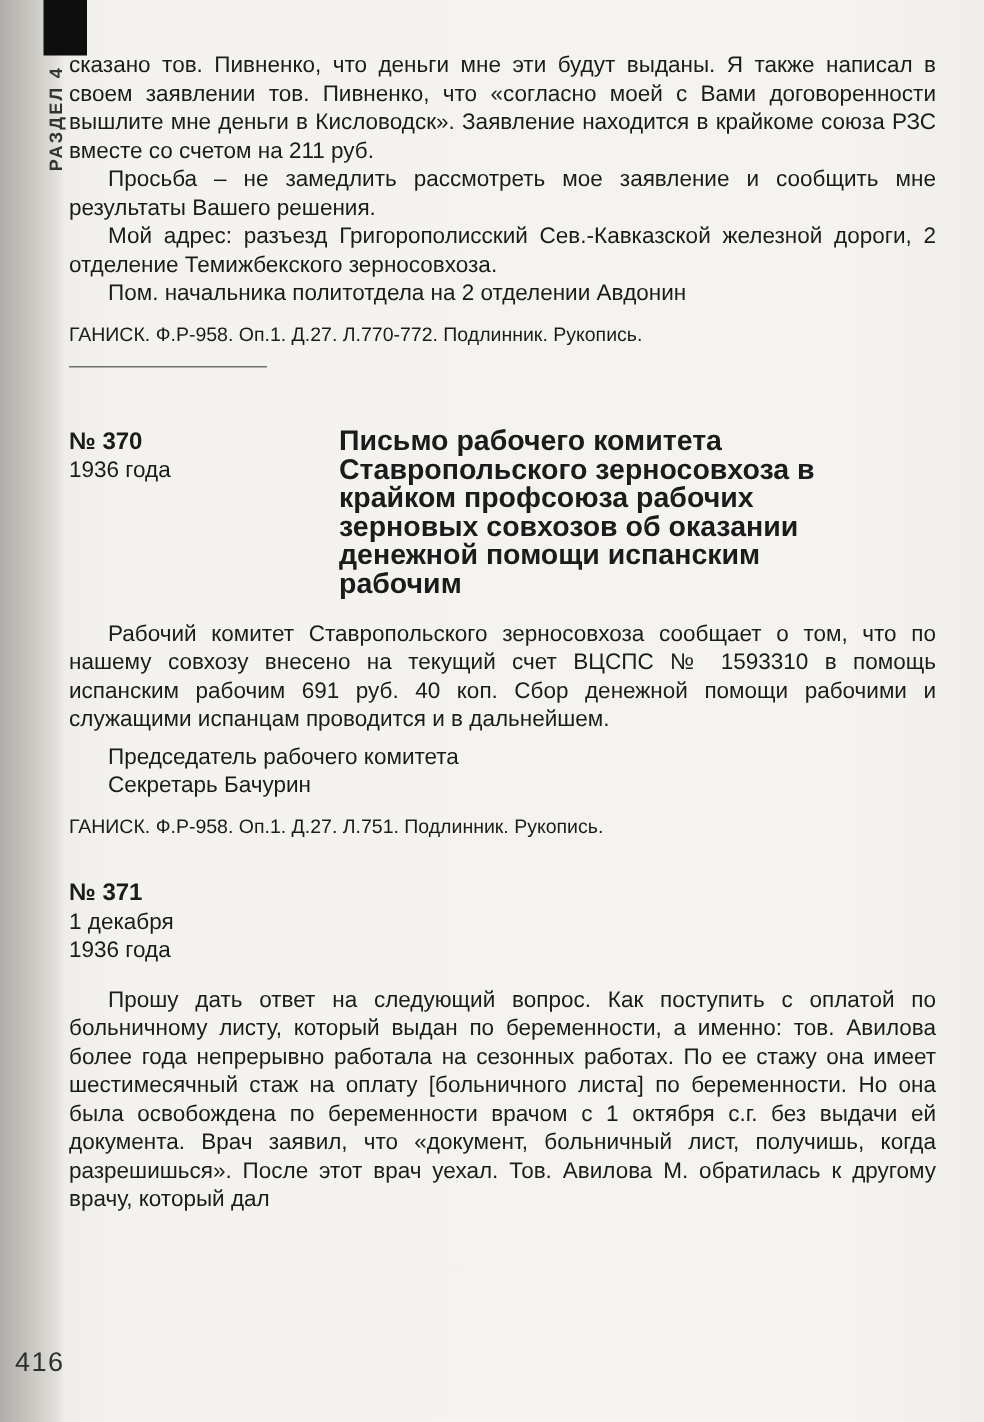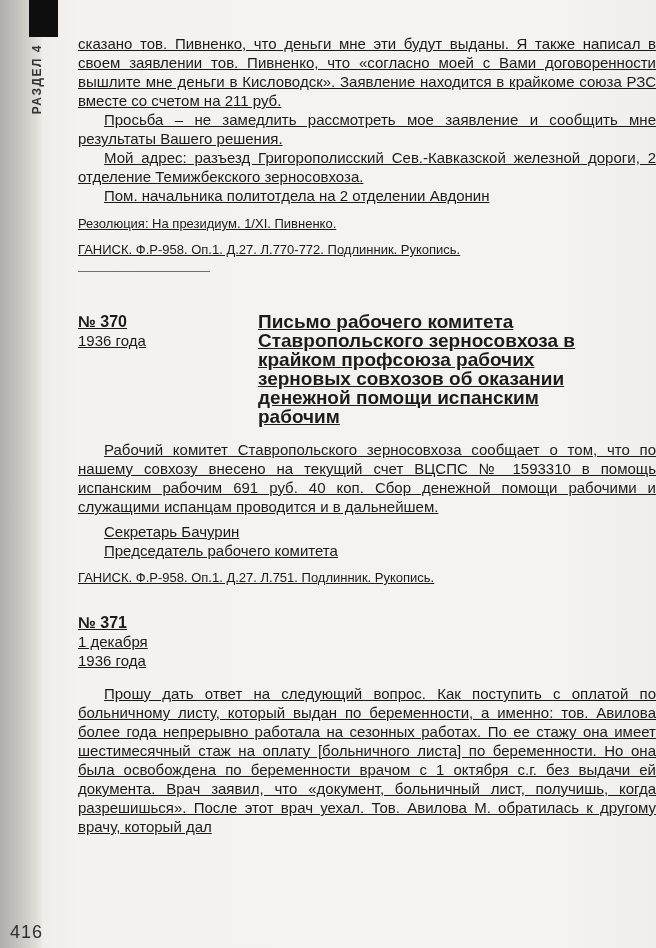--- a/index.html
+++ b/index.html
@@ -31,23 +31,22 @@
     writing-mode: vertical-rl;
     transform: rotate(180deg);
     font-size: 12px;
     font-weight: bold;
     letter-spacing: 1.5px;
     color: #333;
     white-space: nowrap;
   }
   .content {
     position: absolute;
-    left: 78px; top: 34px;
+    left: 46px; top: 34px;
     width: 578px;
-    text-decoration: underline;
   }
   .body-text {
     margin: 0;
     font-size: 15px;
     line-height: 19px;
     text-align: justify;
   }
   .indent { text-indent: 26px; }
   .resolution {
     margin: 11px 0 0 0;
@@ -108,56 +107,54 @@
     text-indent: 26px;
   }
   .signature + .signature { margin-top: 0; }
   .page-num {
     position: absolute;
     left: 10px;
     top: 898px;
     font-size: 18px;
     letter-spacing: 1px;
     color: #2e2e2e;
-    margin-top: 24px;
   }
 </style>
 </head>
 <body>
 
 <div class="page">
 
   <div class="left-band"></div>
   <div class="corner-box"></div>
   <div class="section-label">РАЗДЕЛ 4</div>
 
   <div class="content">
 
     <p class="body-text">сказано тов. Пивненко, что деньги мне эти будут выданы. Я также написал в своем заявлении тов. Пивненко, что «согласно моей с Вами договоренности вышлите мне деньги в Кисловодск». Заявление находится в крайкоме союза РЗС вместе со счетом на 211 руб.</p>
     <p class="body-text indent">Просьба – не замедлить рассмотреть мое заявление и сообщить мне результаты Вашего решения.</p>
     <p class="body-text indent">Мой адрес: разъезд Григорополисский Сев.-Кавказской железной дороги, 2 отделение Темижбекского зерносовхоза.</p>
     <p class="body-text indent">Пом. начальника политотдела на 2 отделении Авдонин</p>
 
-    <p class="resolution">Резолюция: На президиум. 1/XI. Пивненко.</p>
 
     <p class="archive-ref">ГАНИСК. Ф.Р-958. Оп.1. Д.27. Л.770-772. Подлинник. Рукопись.</p>
 
     <div class="footnote-sep"></div>
 
     <div class="doc-header">
       <div class="doc-meta">
         <div class="doc-number">№ 370</div>
         <div class="doc-date">1936 года</div>
       </div>
       <div class="doc-title">Письмо рабочего комитета Ставропольского зерносовхоза в крайком профсоюза рабочих зерновых совхозов об оказании денежной помощи испанским рабочим</div>
     </div>
 
     <p class="doc-body">Рабочий комитет Ставропольского зерносовхоза сообщает о том, что по нашему совхозу внесено на текущий счет ВЦСПС № 1593310 в помощь испанским рабочим 691 руб. 40 коп. Сбор денежной помощи рабочими и служащими испанцам проводится и в дальнейшем.</p>
+    <p class="signature">Председатель рабочего комитета</p>
     <p class="signature">Секретарь Бачурин</p>
-    <p class="signature">Председатель рабочего комитета</p>
 
     <p class="archive-ref">ГАНИСК. Ф.Р-958. Оп.1. Д.27. Л.751. Подлинник. Рукопись.</p>
 
     <div class="doc-header second">
       <div class="doc-meta">
         <div class="doc-number">№ 371</div>
         <div class="doc-date">1 декабря</div>
         <div class="doc-date">1936 года</div>
       </div>
     </div>

